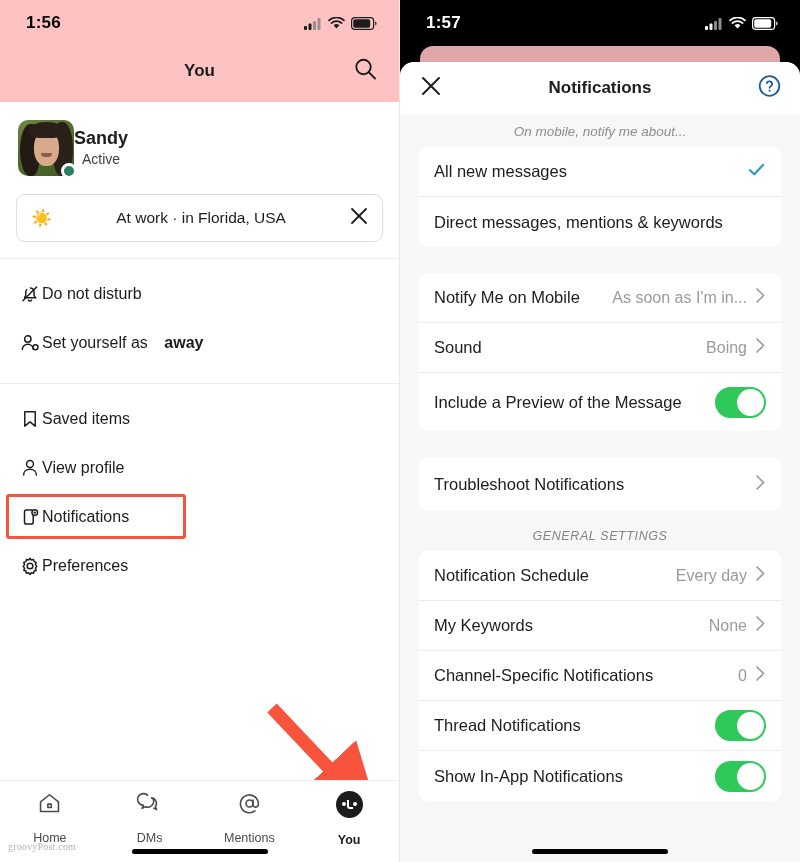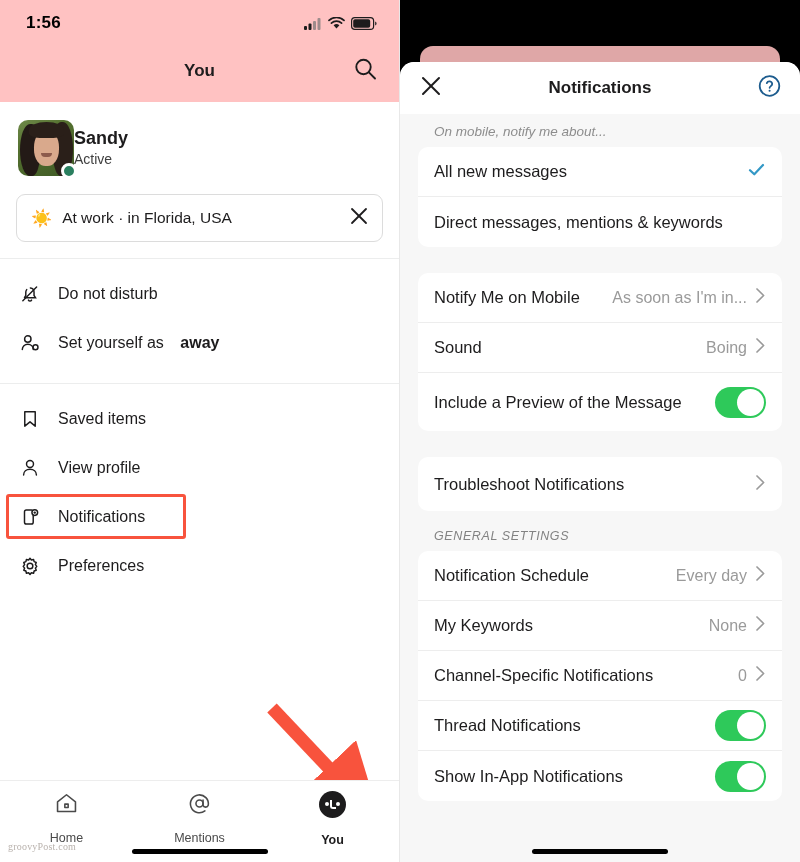--- a/index.html
+++ b/index.html
@@ -2,21 +2,21 @@
 <html><head>
 <meta charset="utf-8">
 <style>
   * { box-sizing: border-box; margin: 0; padding: 0; }
   html, body {
     width: 800px; height: 862px;
     font-family: "Liberation Sans", sans-serif;
     background: #ffffff;
     overflow: hidden;
   }
-  .stage { position: relative; width: 800px; height: 626px; display: flex; }
+  .stage { position: relative; width: 800px; height: 626px; display: flex; text-align: center; }
 
   
   .phone-left {
     position: relative;
     width: 400px; height: 862px;
     background: #ffffff;
     overflow: hidden;
     border-right: 1px solid #e8e8e8;
   }
   .status-bar {
@@ -67,21 +67,21 @@
     padding: 0 14px;
   }
   .status-pill .emoji { font-size: 17px; }
   .status-pill .txt { flex: 1; font-size: 15.5px; color: #1d1c1d; }
   .pill-x { color: #1d1c1d; }
 
   .divider { height: 1px; background: #eceded; margin: 16px 0 0 0; }
 
   .menu-list { padding: 4px 0 0 0; }
   .menu-item {
-    display: flex; align-items: center; gap: 16px;
+    display: flex; align-items: center; 
     padding: 0 18px; height: 49px;
     position: relative;
   }
   .menu-item .mi-icon { width: 24px; height: 24px; flex: 0 0 24px; display:flex; align-items:center; justify-content:center; }
   .menu-item .mi-label { font-size: 16px; color: #1d1c1d; }
   .menu-item .mi-label b { font-weight: bold; margin-left: 12px; }
   .highlight-box {
     position: absolute;
     left: 6px; top: 2px; right: 213px; bottom: 2px;
     border: 3px solid #f8533d; border-radius: 3px;
@@ -324,39 +324,67 @@
     <div class="tabbar">
       <div class="tab">
         <svg width="25" height="25" viewBox="0 0 24 24" fill="none" stroke="#4a4a4a" stroke-width="1.5" stroke-linejoin="round">
           <path d="M3.4 10.4 12 3.6l8.6 6.8v9.2H3.4Z"></path>
           <rect x="10.4" y="12.6" width="3.2" height="3.2"></rect>
         </svg>
         <span class="tab-label">Home</span>
       </div>
       <div class="tab">
         <svg width="25" height="25" viewBox="0 0 24 24" fill="none" stroke="#4a4a4a" stroke-width="1.5">
+          <path d="M10.6 4.6a5.6 5.6 0 1 0-4.4 9.1l-1.3 3 3.4-1.6a5.6 5.6 0 0 0 7.1-7.6" stroke-linejoin="round"></path>
+          <path d="M13.4 6.6a5.2 5.2 0 0 1 4.2 8.3l1.2 2.8-3.2-1.5" stroke-linejoin="round"></path>
+        </svg>
+        <span class="tab-label">DMs</span>
+      </div>
+      <div class="tab">
+        <svg width="25" height="25" viewBox="0 0 24 24" fill="none" stroke="#4a4a4a" stroke-width="1.5">
           <circle cx="12" cy="12" r="3.4"></circle>
           <path d="M15.4 8.6v4.9a2.6 2.6 0 0 0 5 .2 8.6 8.6 0 1 0-3.2 5.4" stroke-linecap="round"></path>
         </svg>
         <span class="tab-label">Mentions</span>
       </div>
       <div class="tab active">
         <span class="you-avatar">
           <span class="e1"></span>
             <span class="e2"></span>
             <span class="m"></span>
         </span>
         <span class="tab-label">You</span>
       </div>
     </div>
     <div class="home-indicator"></div>
     <div class="watermark">groovyPost.com</div>
   </div>
 
   <div class="phone-right">
+    <div class="status-bar-dark">
+      <div class="status-time">1:57</div>
+      <div class="status-right">
+        <svg width="18" height="13" viewBox="0 0 18 13">
+          <rect x="0" y="9" width="3" height="4" rx="1" fill="#fff"></rect>
+          <rect x="4.5" y="6.5" width="3" height="6.5" rx="1" fill="#fff"></rect>
+          <rect x="9" y="4" width="3" height="9" rx="1" fill="#8c8c8c"></rect>
+          <rect x="13.5" y="1" width="3" height="12" rx="1" fill="#8c8c8c"></rect>
+        </svg>
+        <svg width="17" height="13" viewBox="0 0 17 13">
+          <path d="M8.5 11.6 L5.6 8.3 a4.3 4.3 0 0 1 5.8 0 Z" fill="#fff"></path>
+          <path d="M3.4 6.2 a7.5 7.5 0 0 1 10.2 0" stroke="#fff" stroke-width="1.7" fill="none" stroke-linecap="round"></path>
+          <path d="M1 3.4 a11 11 0 0 1 15 0" stroke="#fff" stroke-width="1.7" fill="none" stroke-linecap="round"></path>
+        </svg>
+        <svg width="26" height="13" viewBox="0 0 26 13">
+          <rect x="0.6" y="0.6" width="22" height="11.8" rx="3.2" stroke="#fff" stroke-width="1.2" fill="none"></rect>
+          <rect x="2.2" y="2.2" width="17" height="8.6" rx="1.8" fill="#fff"></rect>
+          <path d="M24.2 4.4 v4.2 a2.3 2.3 0 0 0 0-4.2Z" fill="#fff"></path>
+        </svg>
+      </div>
+    </div>
 
     <div class="pink-sliver"></div>
 
     <div class="sheet">
       <div class="sheet-header">
         <span class="sheet-close">
           <svg width="22" height="22" viewBox="0 0 22 22">
             <line x1="3" y1="3" x2="19" y2="19" stroke="#1d1c1d" stroke-width="2" stroke-linecap="round"></line>
             <line x1="19" y1="3" x2="3" y2="19" stroke="#1d1c1d" stroke-width="2" stroke-linecap="round"></line>
           </svg>

